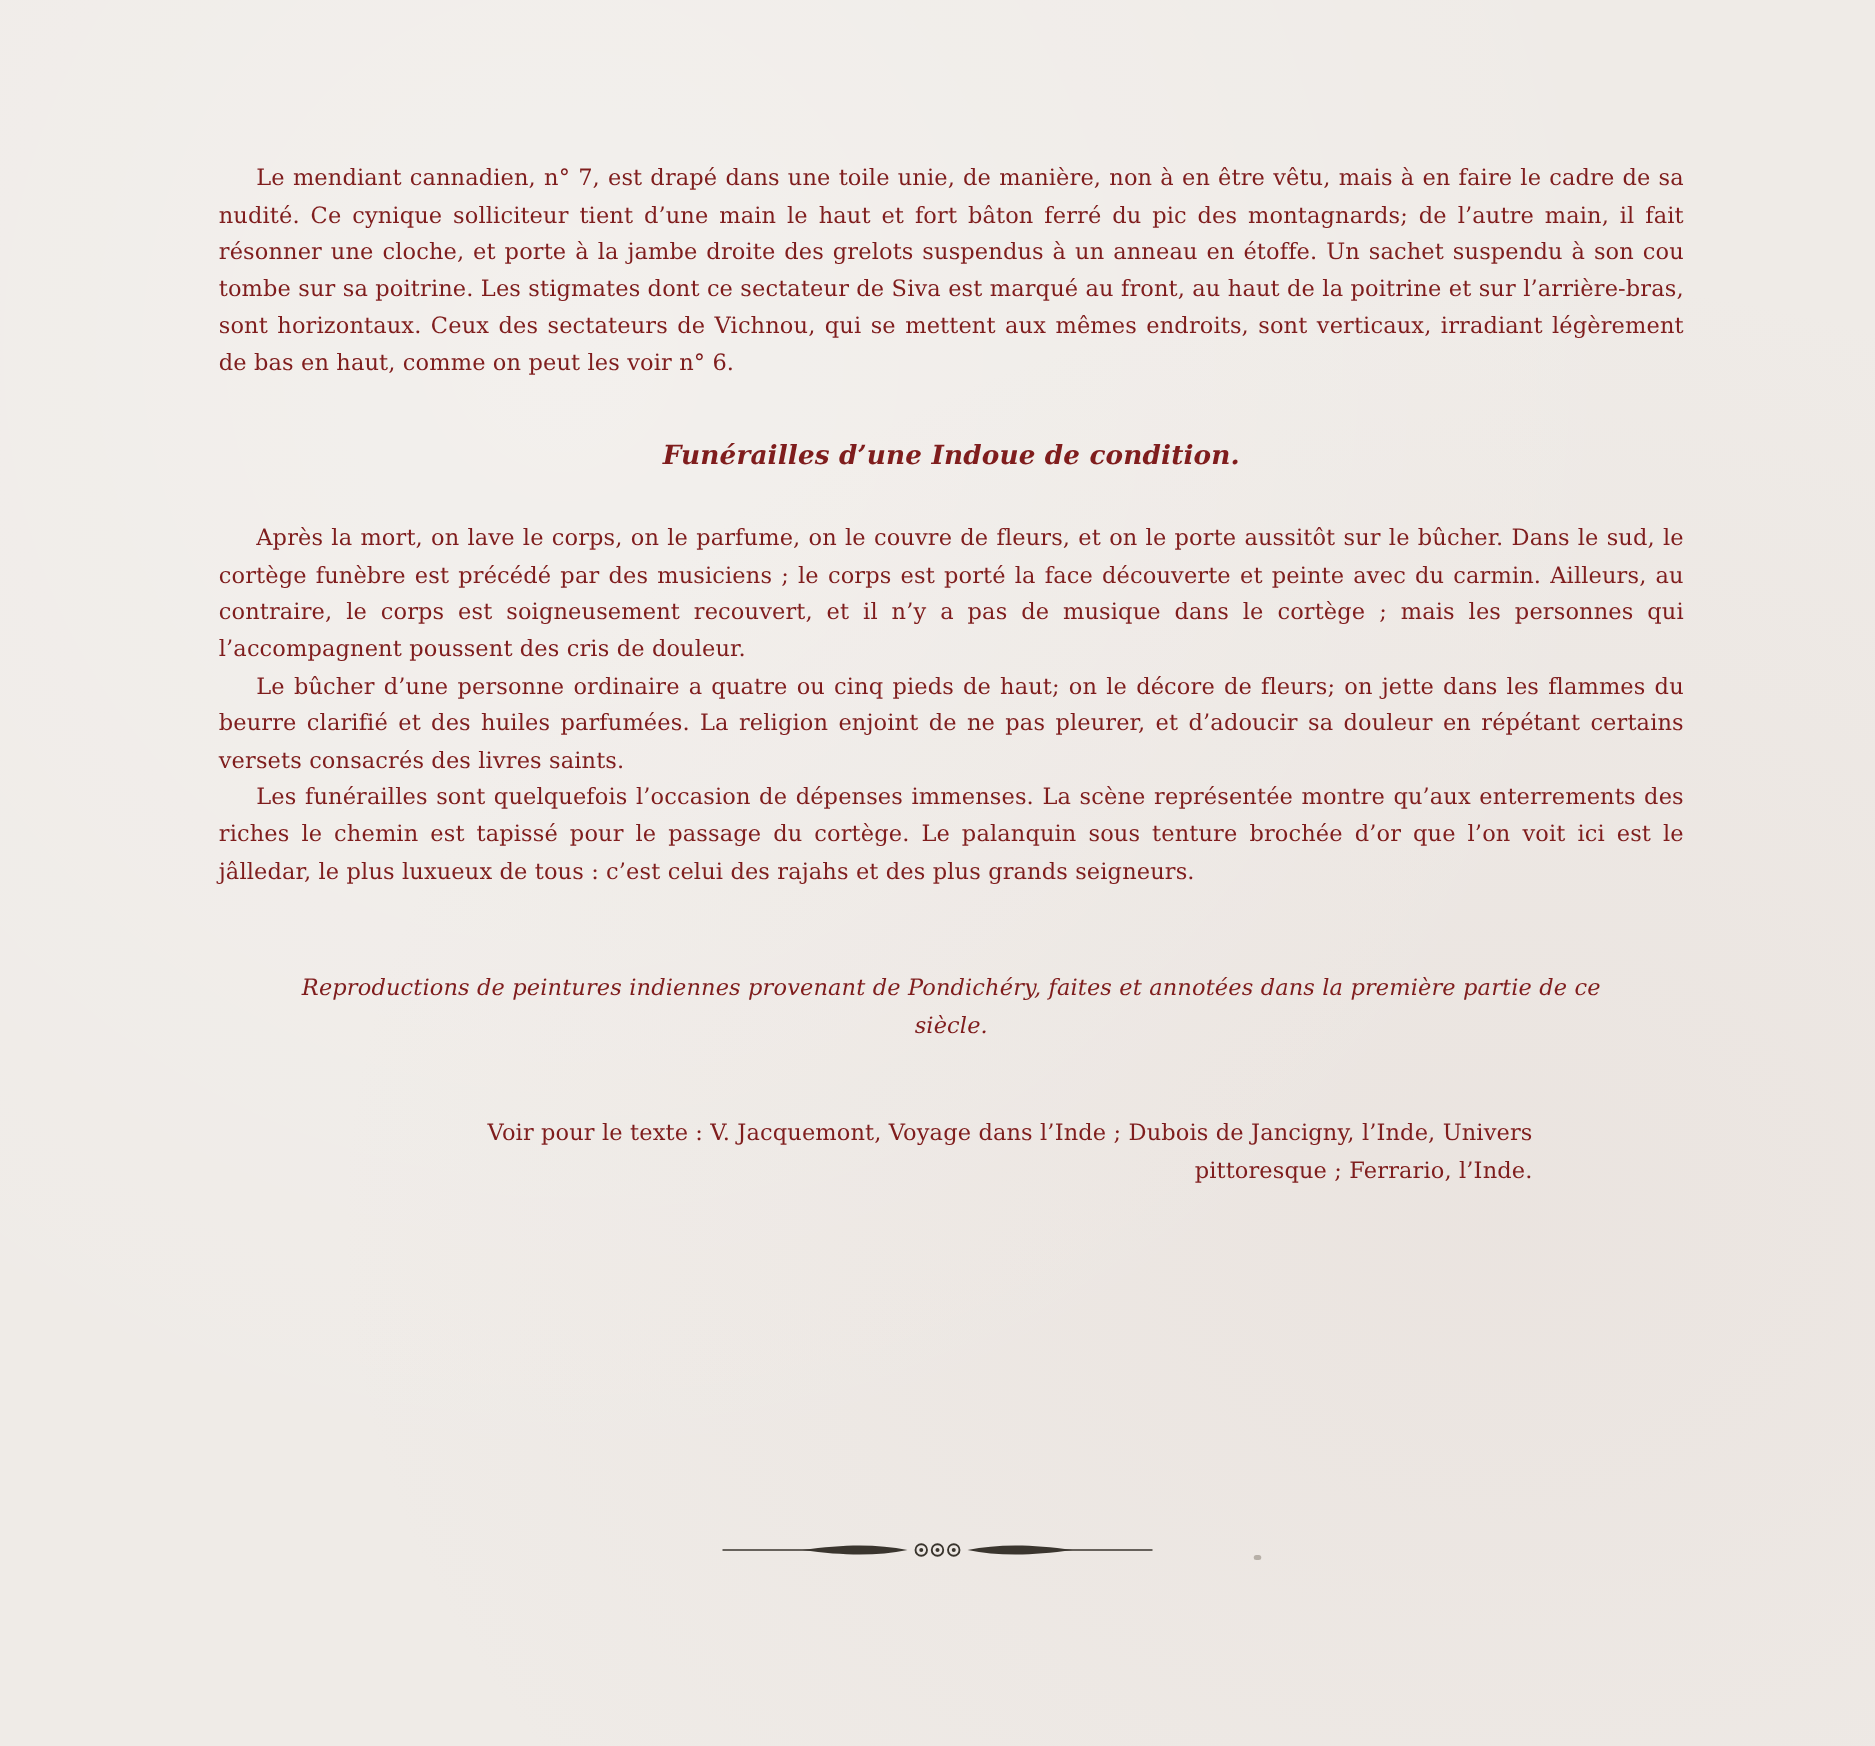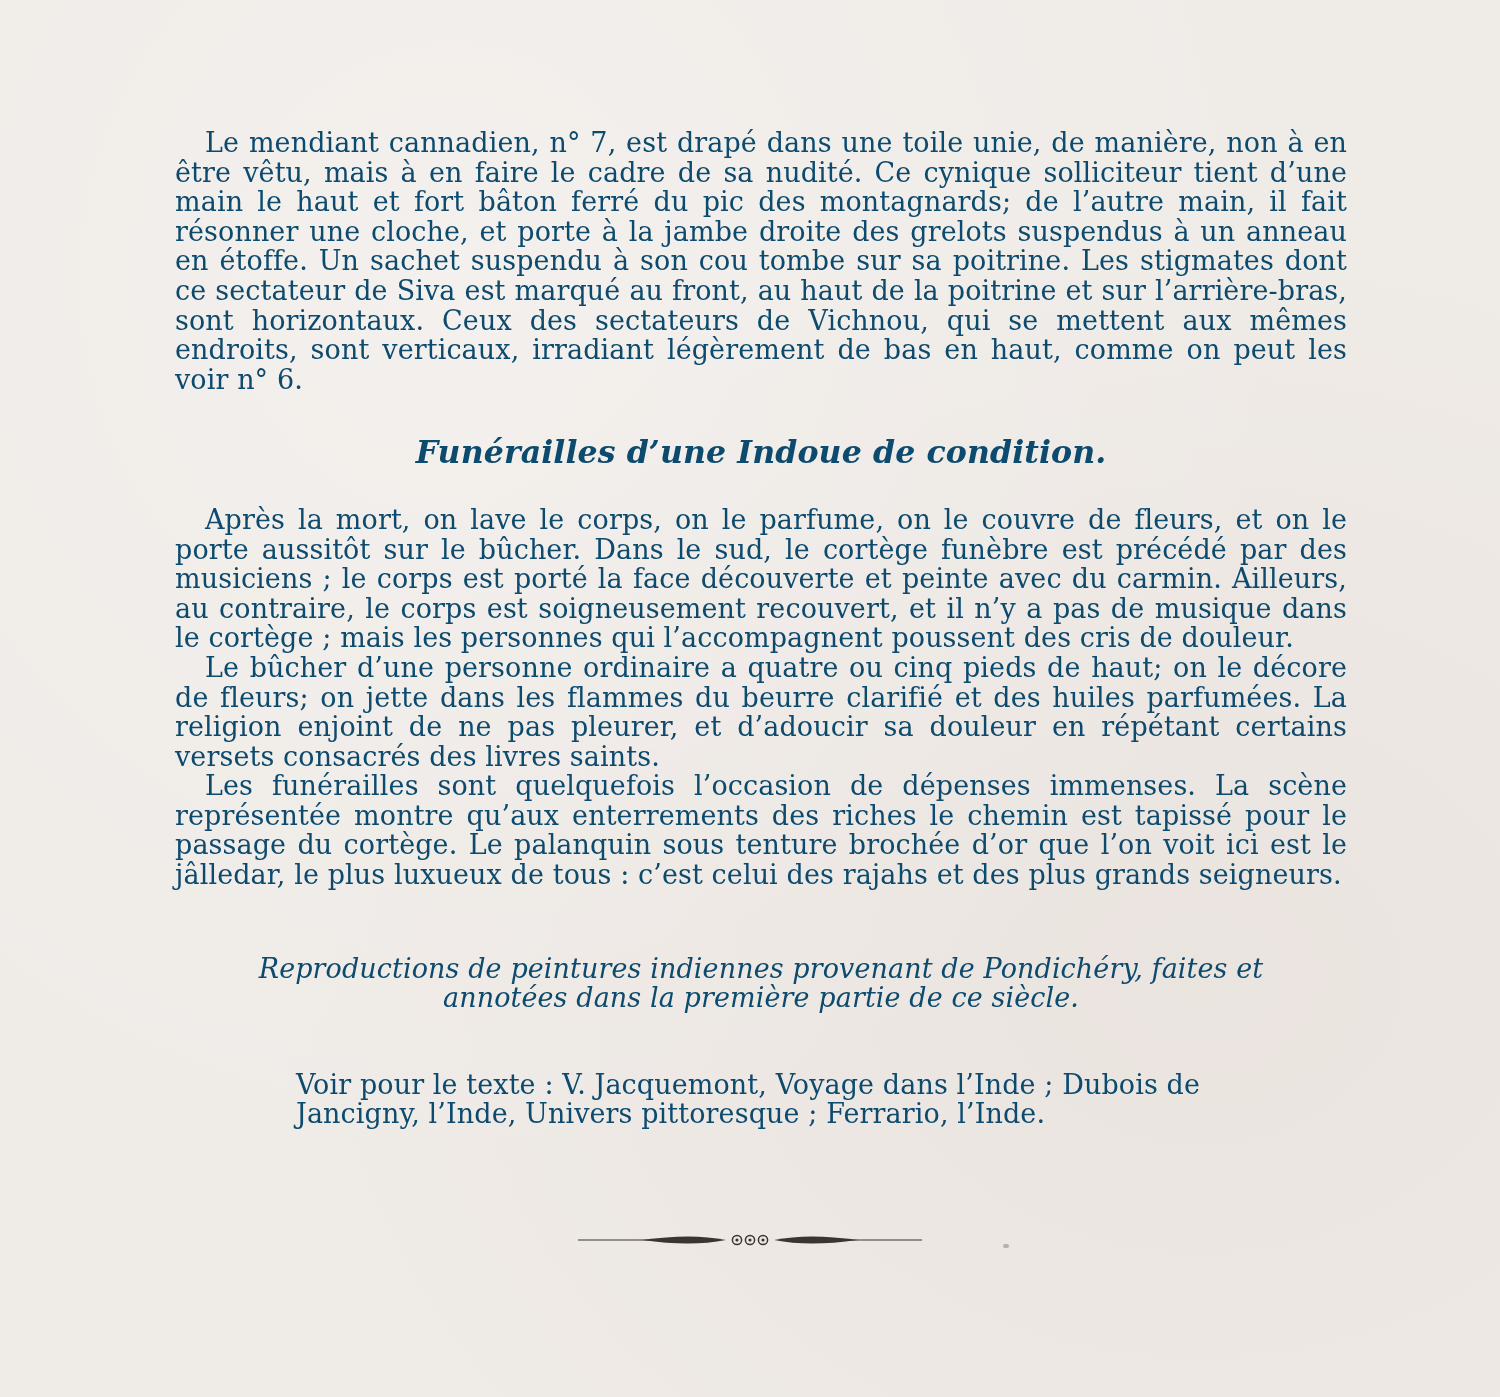--- a/index.html
+++ b/index.html
@@ -20,43 +20,43 @@
     background:
       radial-gradient(ellipse at 30% 20%, rgba(255,255,255,0.25), rgba(0,0,0,0) 60%),
       radial-gradient(ellipse at 80% 70%, rgba(214,196,190,0.18), rgba(0,0,0,0) 55%),
       #efebe7;
   }
   .text-column {
     position: absolute;
     left: 175px;
     top: 128px;
     width: 1172px;
-    color: #0c4a6e;
-    font-size: 27px;
+    color: #7f1d1d;
+    font-size: 18px;
     line-height: 29.6px;
     letter-spacing: 0.1px;
   }
   .para {
     text-align: justify;
     text-indent: 30px;
     margin: 0;
   }
   .section-heading {
     text-align: center;
     font-style: italic;
     margin: 43px 0 38px 0;
   }
   .note-centered {
     text-align: center;
     font-style: italic;
     max-width: 1075px;
     margin: 64px auto 0 auto;
   }
   .note-references {
-    text-align: left;
+    text-align: right;
     max-width: 930px;
     margin: 57px auto 0 auto;
   }
   .it { }
   .rm { font-style: normal; }
   .divider-wrap {
     position: absolute;
     left: 0;
     top: 1231px;
     width: 1500px;

